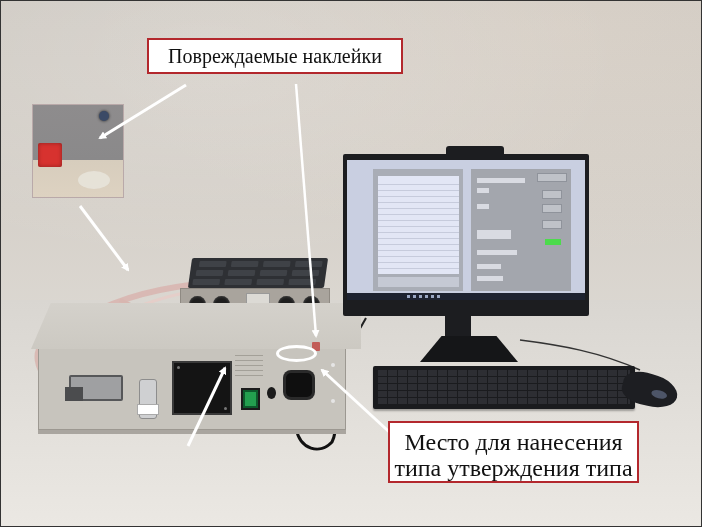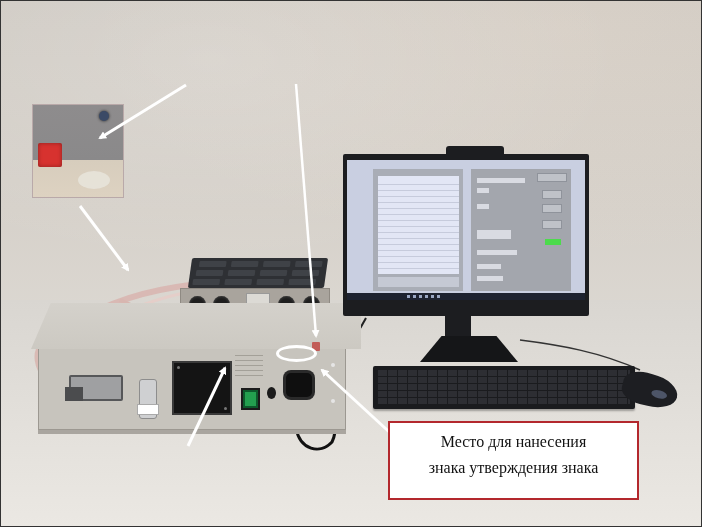--- a/index.html
+++ b/index.html
@@ -79,21 +79,21 @@
   .keyboard .rowline{position:absolute;left:5px;width:252px;height:1px;background:#1a1b1e;}
   .mouse{position:absolute;left:622px;top:374px;width:56px;height:32px;background:#1d1e22;border-radius:40% 55% 50% 40%;
     transform:rotate(14deg);}
   .mouse .shine{position:absolute;left:30px;top:14px;width:16px;height:8px;background:#4d5568;border-radius:50%;}
 
   
   .callout{position:absolute;background:#fff;border:2px solid #b3282d;color:#111;
     font-family:"Liberation Serif","DejaVu Serif",serif;text-align:center;box-sizing:border-box;}
   .callout-top{left:147px;top:38px;width:256px;height:36px;font-size:20px;line-height:32px;}
   .callout-plate{left:96px;top:446px;width:123px;height:38px;font-size:20px;line-height:34px;}
-  .callout-mark{left:388px;top:421px;width:251px;height:79px;font-size:16px;line-height:26px;padding-top:6px;}
+  .callout-mark{left:388px;top:421px;width:251px;height:62px;font-size:24px;line-height:26px;padding-top:6px;}
   .marker-ellipse{position:absolute;left:276px;top:345px;width:41px;height:17px;border:3px solid #fff;border-radius:50%;box-sizing:border-box;}
 </style>
 </head>
 <body>
 
 <div class="scene">
   <div class="wall-shade"></div>
   <div class="table-top"></div>
 
   <div class="inset">
@@ -229,19 +229,22 @@
 
     <line x1="80" y1="206" x2="128" y2="270" stroke="#fff" stroke-width="3" marker-end="url(#ah)"></line>
 
     <line x1="188" y1="446" x2="225" y2="368" stroke="#fff" stroke-width="3" marker-end="url(#ah)"></line>
 
     <line x1="398" y1="440" x2="322" y2="370" stroke="#fff" stroke-width="3" marker-end="url(#ah)"></line>
   </svg>
 
   <div class="marker-ellipse"></div>
 
+  <div class="callout callout-top">
+    <span>Повреждаемые наклейки</span>
+  </div>
   <div class="callout callout-mark">
     <div>Место для нанесения</div>
-    <div>знака утверждения знака</div>
+    <div>типа утверждения типа</div>
   </div>
 
   <div class="frame"></div>
 </div>
 
 </body></html>

